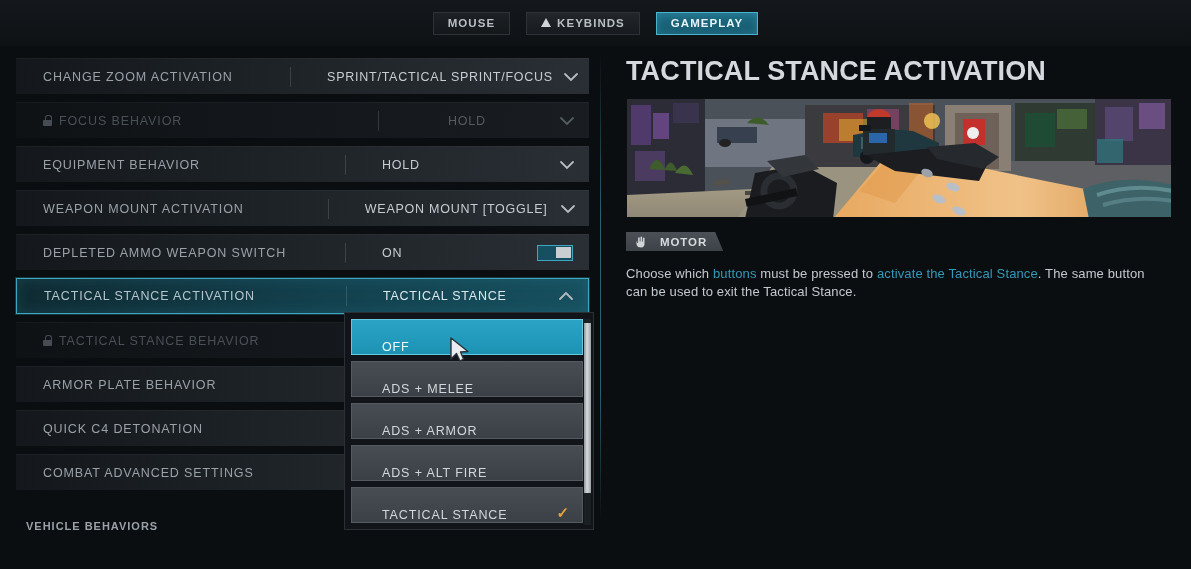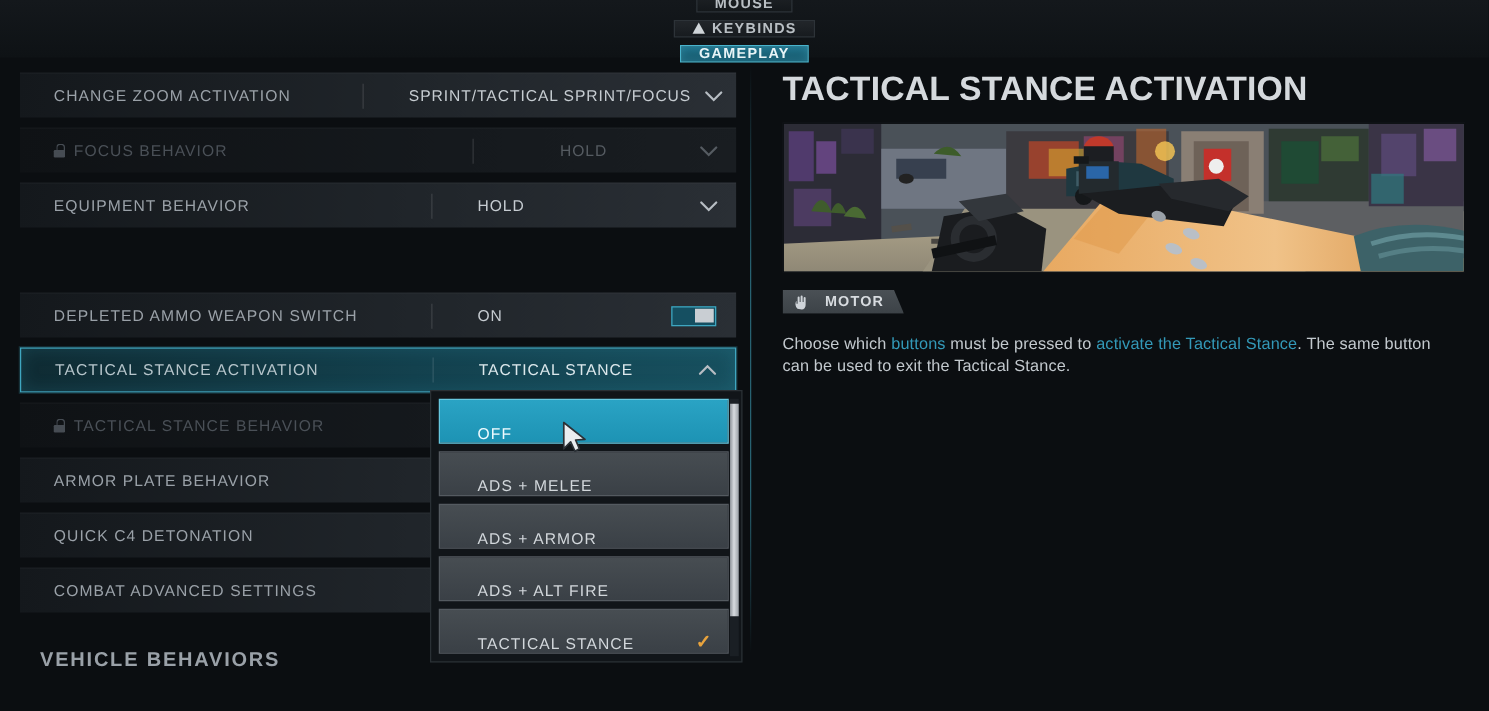--- a/index.html
+++ b/index.html
@@ -9,21 +9,21 @@
     font-family:"Liberation Sans", sans-serif;
     color:#d7dadd;
     position:relative;
   }
   .cond { font-stretch:condensed; letter-spacing:.04em; }
 
   
   #tabbar {
     position:absolute; left:0; top:0; width:1191px; height:46px;
     background:linear-gradient(180deg,#14181c 0%, #0e1215 100%);
-    display:flex; align-items:center; justify-content:center; gap:6px;flex-direction:column;
+    display:flex; align-items:center; justify-content:center; gap:16px;
   }
   .tab {
     height:23px; min-width:68px; padding:0 14px;
     display:flex; align-items:center; justify-content:center; gap:6px;
     font-size:11.5px; font-weight:bold; letter-spacing:.09em;
     color:#b9bfc4; text-transform:uppercase;
     background:linear-gradient(180deg,#22262a 0%, #171b1f 100%);
     border:1px solid #2d3338;
     cursor:pointer;
   }
@@ -89,21 +89,21 @@
     border:1.4px solid #50575e; border-bottom:none; border-radius:3px 3px 0 0;
   }
   .toggle {
     width:36px; height:16px; background:#154f61; border:1.5px solid #3fa6c0;
     display:flex; align-items:center; justify-content:flex-end; padding:1.5px;
     margin-left:auto; margin-right:16px;
   }
   .toggle .knob { width:15px; height:11px; background:#c9ced3; }
 
   .sectionhdr {
-    position:absolute; left:32px; font-size:16px; letter-spacing:.09em;
+    position:absolute; left:26px; font-size:11px; letter-spacing:.09em;
     color:#9aa1a8; text-transform:uppercase; font-stretch:condensed; font-weight:600;
   }
 
   
   #pane-divider {
     position:absolute; left:600px; top:52px; width:1px; height:470px;
     background:linear-gradient(180deg, rgba(63,166,192,0) 0%, rgba(63,166,192,.55) 35%, rgba(63,166,192,.55) 72%, rgba(63,166,192,0) 100%);
   }
 
   
@@ -204,20 +204,32 @@
           <path d="M2 3 L8 9 L14 3" fill="none" stroke="#b6bcc2" stroke-width="1.8" stroke-linecap="round"></path>
         </svg>
       </div>
     </div>
     <div class="row" style="top: 100px;">
       <div class="label">
         <span>EQUIPMENT BEHAVIOR</span>
       </div>
       <div class="divider"></div>
       <div class="value">HOLD</div>
+      <div class="chev">
+        <svg width="18" height="12" viewBox="0 0 16 12">
+          <path d="M2 3 L8 9 L14 3" fill="none" stroke="#b6bcc2" stroke-width="1.8" stroke-linecap="round"></path>
+        </svg>
+      </div>
+    </div>
+    <div class="row" style="top: 144px;">
+      <div class="label">
+        <span>WEAPON MOUNT ACTIVATION</span>
+      </div>
+      <div class="divider"></div>
+      <div class="value">WEAPON MOUNT [TOGGLE]</div>
       <div class="chev">
         <svg width="18" height="12" viewBox="0 0 16 12">
           <path d="M2 3 L8 9 L14 3" fill="none" stroke="#b6bcc2" stroke-width="1.8" stroke-linecap="round"></path>
         </svg>
       </div>
     </div>
     <div class="row" style="top: 188px;">
       <div class="label">
         <span>DEPLETED AMMO WEAPON SWITCH</span>
       </div>

